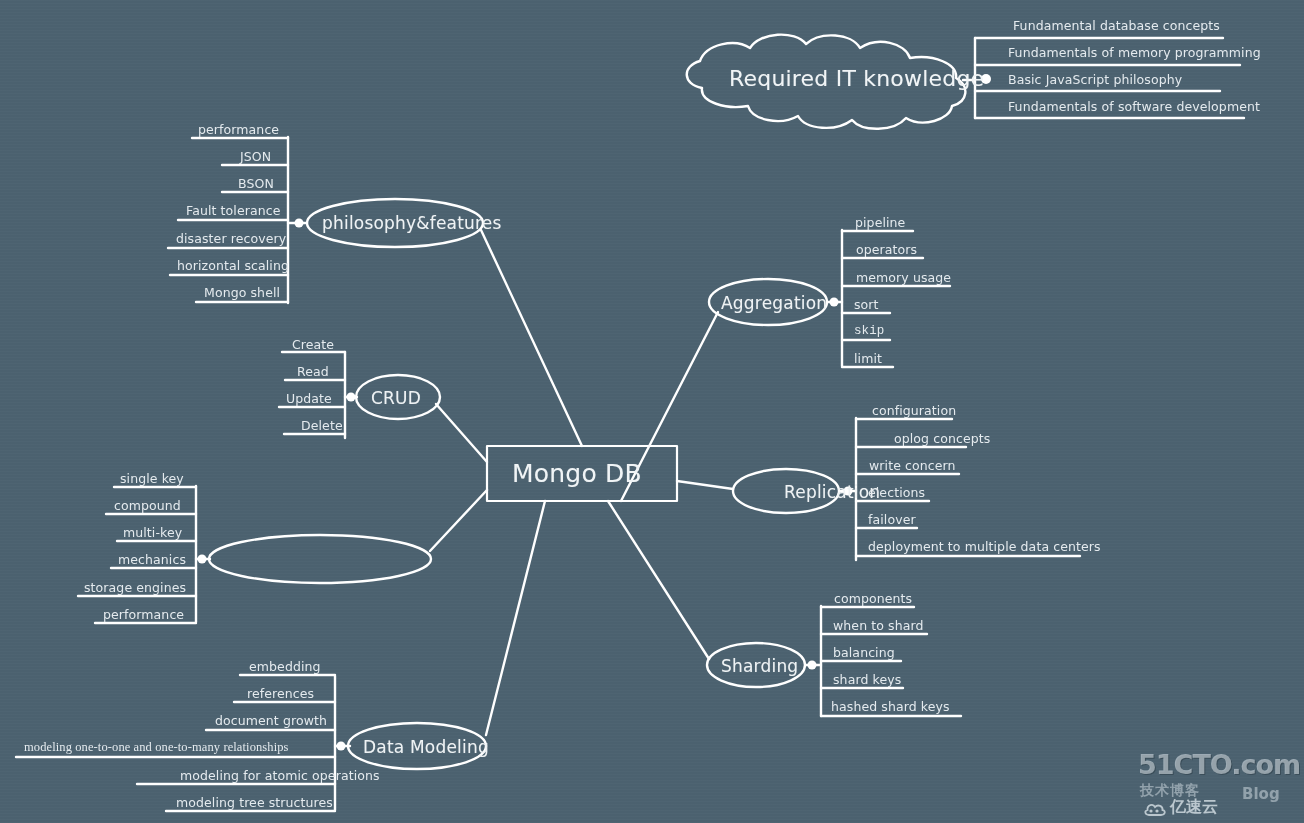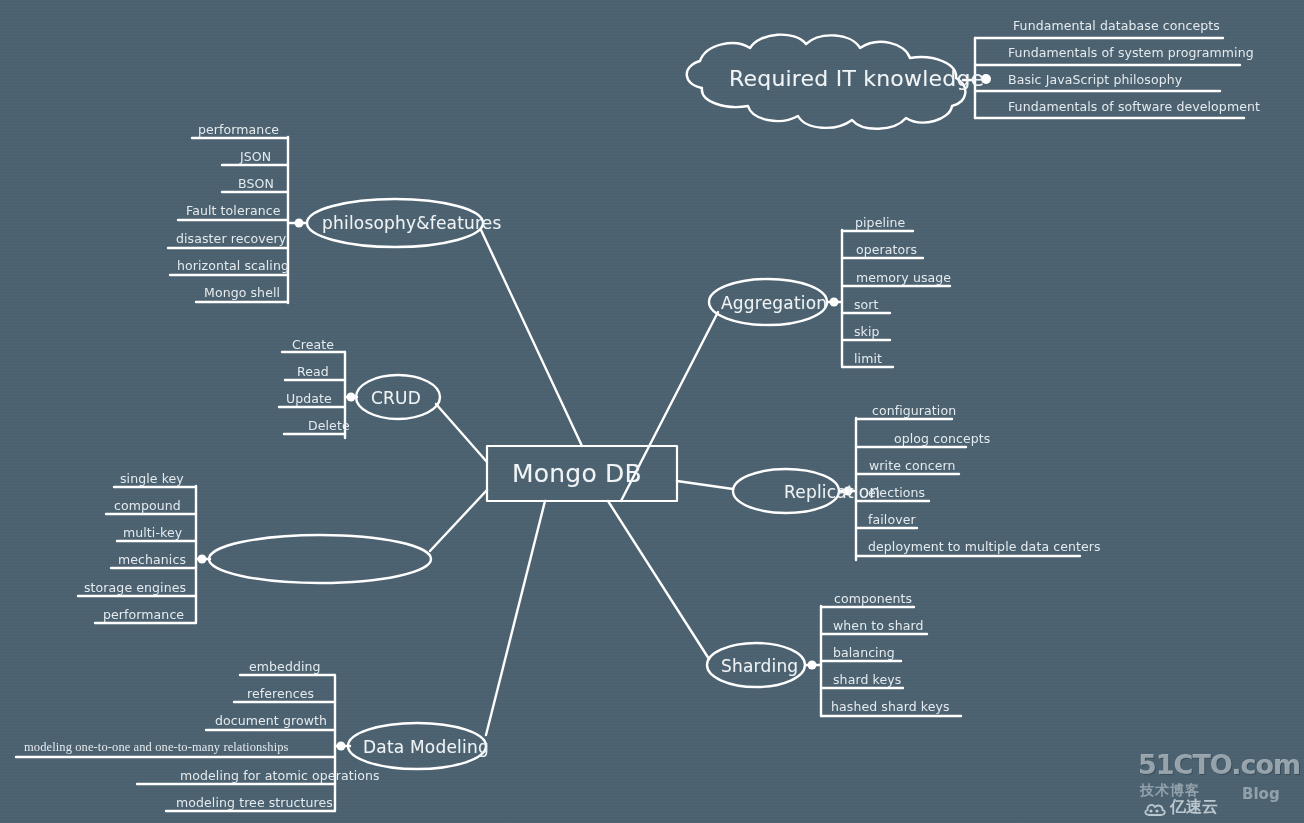--- a/index.html
+++ b/index.html
@@ -216,38 +216,38 @@
       <line x1="975" y1="118" x2="1244" y2="118"></line>
 
     </g>
   </svg>
 
   <div class="node-label root-label" style="left:512px; top:459px;">Mongo DB</div>
 
   <div class="node-label cloud-label" style="left:729px; top:66px;">Required IT knowledge</div>
 
   <div class="leaf-label" style="left:1013px; top:18px;">Fundamental database concepts</div>
-  <div class="leaf-label" style="left:1008px; top:45px;">Fundamentals of system programming</div>
+  <div class="leaf-label" style="left:1008px; top:45px;">Fundamentals of memory programming</div>
   <div class="leaf-label" style="left:1008px; top:72px;">Basic JavaScript philosophy</div>
   <div class="leaf-label" style="left:1008px; top:99px;">Fundamentals of software development</div>
 
   <div class="node-label branch-label" style="left:322px; top:213px;">philosophy&amp;features</div>
   <div class="leaf-label" style="left:198px; top:122px;">performance</div>
   <div class="leaf-label" style="left:240px; top:149px;">JSON</div>
   <div class="leaf-label" style="left:238px; top:176px;">BSON</div>
   <div class="leaf-label" style="left:186px; top:203px;">Fault tolerance</div>
   <div class="leaf-label" style="left:176px; top:231px;">disaster recovery</div>
   <div class="leaf-label" style="left:177px; top:258px;">horizontal scaling</div>
   <div class="leaf-label" style="left:204px; top:285px;">Mongo shell</div>
 
   <div class="node-label branch-label" style="left:371px; top:388px;">CRUD</div>
   <div class="leaf-label" style="left:292px; top:337px;">Create</div>
   <div class="leaf-label" style="left:297px; top:364px;">Read</div>
   <div class="leaf-label" style="left:286px; top:391px;">Update</div>
-  <div class="leaf-label" style="left:308px; top:418px;">Delete</div>
+  <div class="leaf-label" style="left:301px; top:418px;">Delete</div>
 
   <div class="leaf-label" style="left:120px; top:471px;">single key</div>
   <div class="leaf-label" style="left:114px; top:498px;">compound</div>
   <div class="leaf-label" style="left:123px; top:525px;">multi-key</div>
   <div class="leaf-label" style="left:118px; top:552px;">mechanics</div>
   <div class="leaf-label" style="left:84px; top:580px;">storage engines</div>
   <div class="leaf-label" style="left:103px; top:607px;">performance</div>
 
   <div class="node-label branch-label" style="left:363px; top:737px;">Data Modeling</div>
   <div class="leaf-label" style="left:249px; top:659px;">embedding</div>
@@ -255,21 +255,21 @@
   <div class="leaf-label" style="left:215px; top:713px;">document growth</div>
   <div class="leaf-label" style="left:24px; top:740px;font-family:Liberation Serif, serif;">modeling one-to-one and one-to-many relationships</div>
   <div class="leaf-label" style="left:144px; top:768px;margin-left:36px;">modeling for atomic operations</div>
   <div class="leaf-label" style="left:176px; top:795px;">modeling tree structures</div>
 
   <div class="node-label branch-label" style="left:721px; top:293px;">Aggregation</div>
   <div class="leaf-label" style="left:855px; top:215px;">pipeline</div>
   <div class="leaf-label" style="left:856px; top:242px;">operators</div>
   <div class="leaf-label" style="left:856px; top:270px;">memory usage</div>
   <div class="leaf-label" style="left:854px; top:297px;">sort</div>
-  <div class="leaf-label" style="left:854px; top:324px;">skip</div>
+  <div class="leaf-label" style="left:854px; top:324px;font-family:Liberation Mono, monospace;">skip</div>
   <div class="leaf-label" style="left:854px; top:351px;">limit</div>
 
   <div class="node-label branch-label" style="left:744px; top:482px;margin-left:40px;">Replication</div>
   <div class="leaf-label" style="left:872px; top:403px;">configuration</div>
   <div class="leaf-label" style="left:894px; top:431px;">oplog concepts</div>
   <div class="leaf-label" style="left:869px; top:458px;">write concern</div>
   <div class="leaf-label" style="left:868px; top:485px;">elections</div>
   <div class="leaf-label" style="left:868px; top:512px;">failover</div>
   <div class="leaf-label" style="left:868px; top:539px;">deployment to multiple data centers</div>
 

